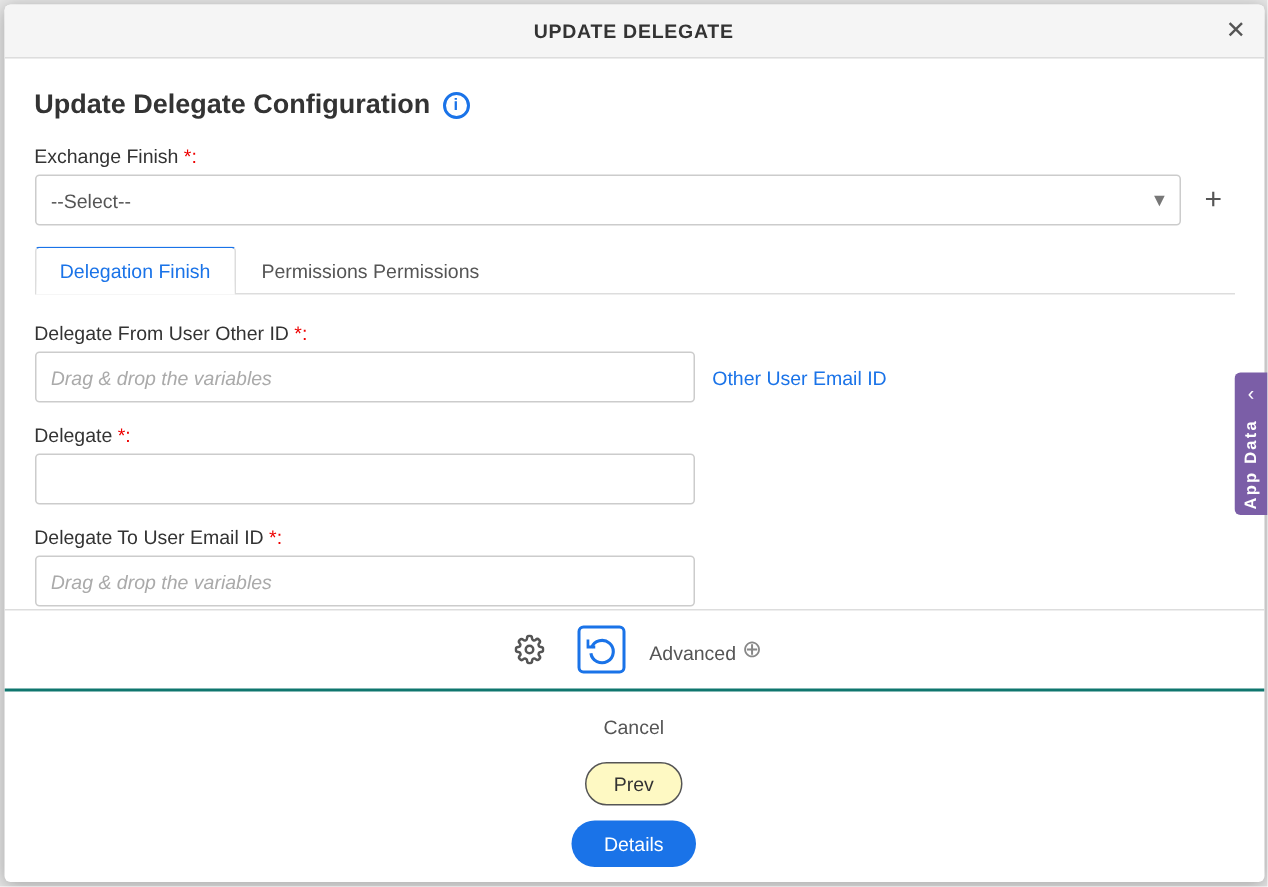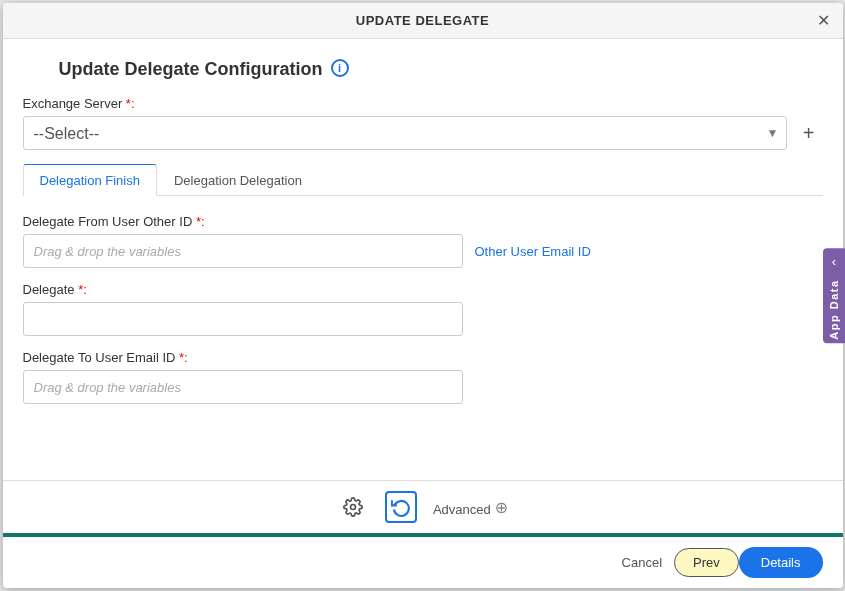--- a/index.html
+++ b/index.html
@@ -63,24 +63,23 @@
       padding: 20px 20px 10px 20px;
       overflow-y: auto;
       position: relative;
     }
 
     .page-title {
       font-size: 18px;
       font-weight: bold;
       color: #333;
       display: flex;
-      align-items: flex-start;
+      align-items: center;
       gap: 8px;
       margin-bottom: 16px;
-      margin-left: 36px;
     }
     .info-icon {
       width: 18px;
       height: 18px;
       border-radius: 50%;
       border: 2px solid #1a73e8;
       color: #1a73e8;
       font-size: 11px;
       font-weight: bold;
       display: inline-flex;
@@ -110,21 +109,21 @@
     .select-wrapper {
       flex: 1;
       position: relative;
     }
     .select-wrapper select {
       width: 100%;
       height: 34px;
       padding: 0 30px 0 10px;
       border: 1px solid #ccc;
       border-radius: 3px;
-      font-size: 16px;
+      font-size: 13px;
       color: #555;
       appearance: none;
       background: #fff;
       cursor: pointer;
     }
     .select-arrow {
       position: absolute;
       right: 8px;
       top: 50%;
       transform: translateY(-50%);
@@ -236,25 +235,27 @@
       cursor: pointer;
       font-size: 13px;
       color: #555;
     }
     .advanced-plus {
       color: #888;
       font-size: 16px;
     }
 
     .modal-footer-bottom {
-      border-top: 4px solid #0f766e;
+      border-top: 2px solid #0f766e;
       padding: 10px 20px;
       display: flex;
       align-items: center;
       justify-content: flex-end;
+      gap: 10px;
+      flex-direction: column;
     }
     .btn-cancel {
       background: none;
       border: none;
       color: #555;
       font-size: 13px;
       cursor: pointer;
       padding: 6px 12px;
     }
     .btn-prev {
@@ -324,36 +325,36 @@
 
     <div class="modal-body">
 
       <div class="page-title">
         <span>Update Delegate Configuration</span>
         <span class="info-icon">i</span>
       </div>
 
       <div class="form-row">
         <label class="form-label">
-          <span>Exchange Server</span><span class="required"> *:</span>
+          <span>Exchange Finish</span><span class="required"> *:</span>
         </label>
         <div class="select-row">
           <div class="select-wrapper">
             <select>
               <option value="">--Select--</option>
             </select>
             <span class="select-arrow">▼</span>
           </div>
           <button class="add-btn">+</button>
         </div>
       </div>
 
       <div class="tabs">
         <button class="tab active">Delegation Finish</button>
-        <button class="tab">Delegation Delegation</button>
+        <button class="tab">Permissions Permissions</button>
       </div>
 
       <div class="form-row">
         <label class="form-label">
           <span>Delegate From User Other ID</span><span class="required"> *:</span>
         </label>
         <div class="field-with-link">
           <input class="text-input" type="text" placeholder="Drag &amp; drop the variables" style="">
           <a class="link-text" href="#">Other User Email ID</a>
         </div>

